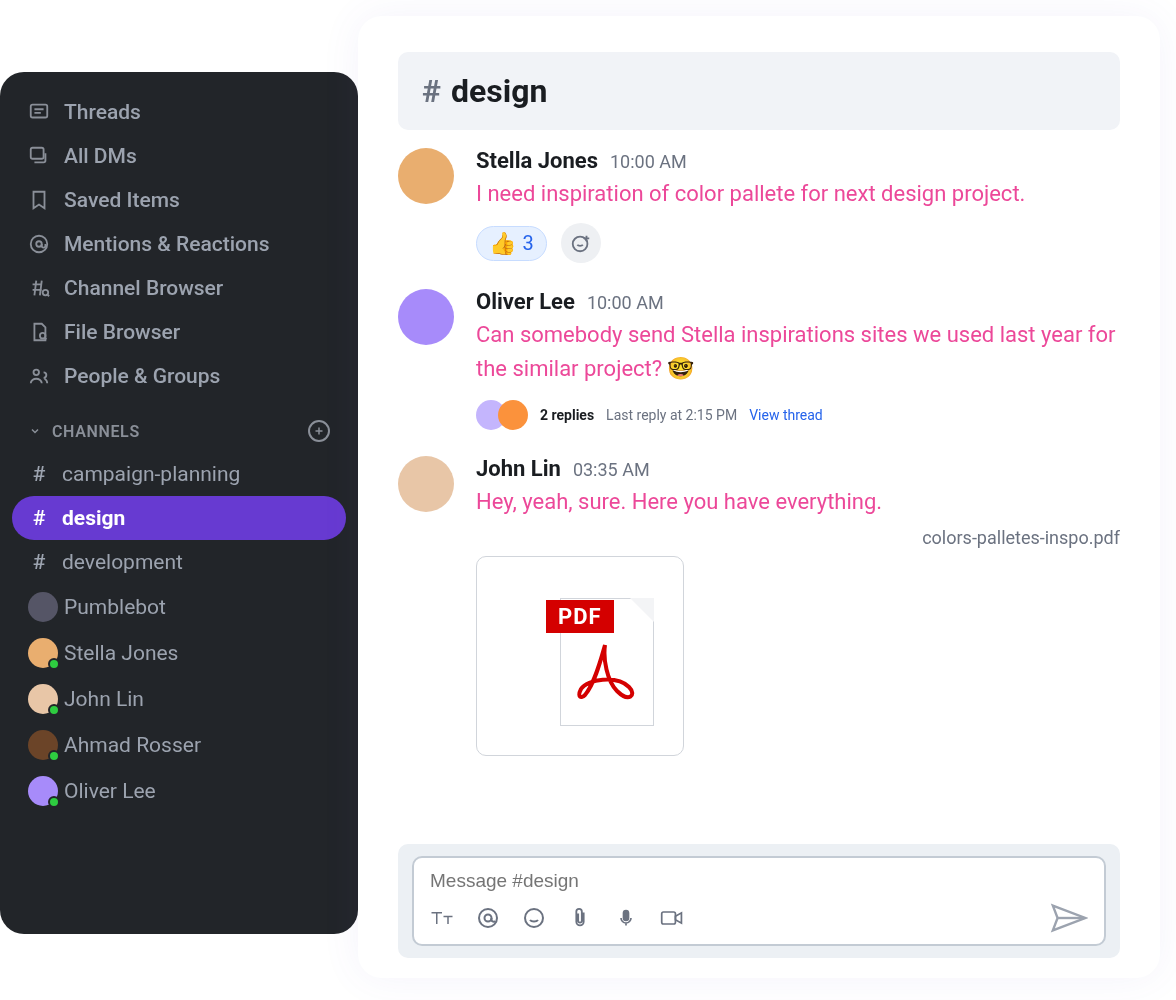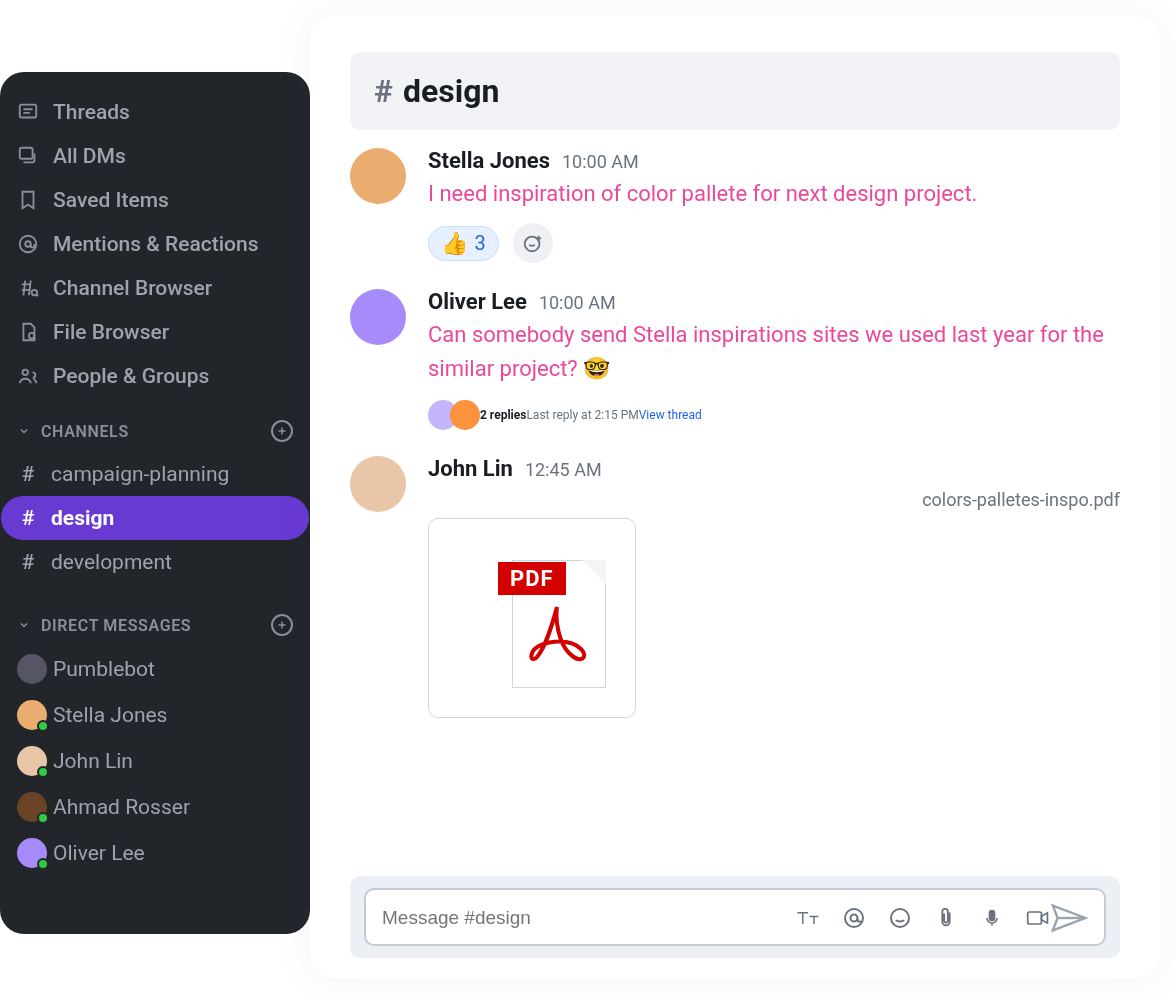--- a/index.html
+++ b/index.html
@@ -7,26 +7,26 @@
     font-family: -apple-system, BlinkMacSystemFont, "Segoe UI", Roboto, Helvetica, Arial, sans-serif;
     background: #fff;
     width: 1176px;
     height: 1000px;
     overflow: hidden;
     color: #1a1d21;
   }
   .root { display: flex; gap: 0; width: 100%; height: 100%; }
   
   .sidebar {
-    width: 310px;
+    width: 358px;
     background: #222529;
     border-radius: 24px;
     margin-top: 72px;
     color: #9ca3af;
-    padding: 18px 1px;
+    padding: 18px 12px;
     height: 862px;
   }
   .side-nav { list-style: none; margin-bottom: 12px; }
   .side-nav li {
     display: flex; align-items: center; gap: 14px;
     padding: 10px 16px; cursor: pointer; border-radius: 12px;
     font-size: 21px; font-weight: 500;
   }
   .side-nav li .icon { width: 22px; height: 22px; display: flex; align-items:center; justify-content:center;}
   .section-header {
@@ -89,21 +89,21 @@
     border:1px solid #c7dcff; border-radius:999px; padding:4px 12px;
     font-size:20px; color:#2563eb; cursor:pointer;
   }
   .react-btn {
     width:40px; height:40px; border-radius:50%; background:#eef0f3;
     display:flex; align-items:center; justify-content:center; cursor:pointer;
     color:#6b7280;
   }
   .emoji { font-size:22px; }
   .thread-row {
-    display:flex; align-items:center; margin-top:14px; font-size:12px;
+    display:flex; align-items:center; gap:12px; margin-top:14px; font-size:14px;
   }
   .tw-avatar { width:30px; height:30px; border-radius:50%; }
   .thread-stack { display:flex; }
   .thread-stack .tw-avatar:nth-child(2){ margin-left:-8px; }
   .thread-count { font-weight:700; color:#1a1d21;}
   .thread-last { color:#6b7280; }
   .thread-link { color:#2563eb; cursor:pointer; }
   .file-name { font-size:18px; color:#6b7280; margin-top:8px;text-align:right;}
   .file-card {
     margin-top:8px; width:208px; height:200px; border:1px solid #d1d5db;
@@ -122,21 +122,21 @@
   .pdf-badge {
     position:absolute; left:0; top:14px; background:#d40000; color:#fff;
     font-weight:700; font-size:22px; letter-spacing:1px; padding:4px 12px;
   }
   
   .input-wrap {
     background:#ecf0f4; border-radius:10px; padding:12px 14px;
   }
   .input-card {
     background:#fff; border:2px solid #c3cbd4; border-radius:10px;
-    padding:12px 16px 10px 16px; display:flex; flex-direction:row; gap:10px;
+    padding:12px 16px 10px 16px; display:flex; flex-direction:column; gap:10px;
   }
   .input-field {
     border:none; outline:none; width:100%; font-size:19px; color:#6b7280;
     background:transparent;
   }
   .input-toolbar {
     display:flex; align-items:center; justify-content:space-between;
   }
   .tools-left { display:flex; align-items:center; gap:22px; color:#6b7280; }
   .tool { width:24px; height:24px; cursor:pointer; display:flex; align-items:center; justify-content:center; }
@@ -242,35 +242,20 @@
       <li class="active">
         <span class="hash">#</span>
         <span>design</span>
       </li>
       <li>
         <span class="hash">#</span>
         <span>development</span>
       </li>
     </ul>
 
-    <div class="section-header" style="margin-top:20px">
-      <div class="section-title">
-        <span class="chev">
-          <svg width="12" height="12" viewBox="0 0 24 24" fill="none" stroke="#8a8f98" stroke-width="3">
-              <path d="m6 9 6 6 6-6"></path>
-            </svg>
-        </span>
-        <span>DIRECT MESSAGES</span>
-      </div>
-      <span class="plus-circle">
-        <svg width="12" height="12" viewBox="0 0 24 24" fill="none" stroke="#8a8f98" stroke-width="3">
-            <path d="M12 5v14M5 12h14"></path>
-          </svg>
-      </span>
-    </div>
 
     <ul class="dms">
       <li>
         <span class="avatar-sm" style="background: rgb(85, 85, 102);"></span>
         <span>Pumblebot</span>
       </li>
       <li>
         <span class="avatar-sm" style="background: rgb(233, 174, 111);">
             <span class="presence"></span>
           </span>
@@ -346,22 +331,23 @@
             <span class="thread-link">View thread</span>
           </div>
         </div>
       </div>
 
       <div class="msg">
         <div class="avatar-lg" style="background: rgb(232, 198, 167);"></div>
         <div class="msg-body">
           <div class="msg-head">
             <span class="author">John Lin</span>
-            <span class="time">12:45 AM</span>
-          </div>
+            <span class="time">03:35 AM</span>
+          </div>
+          <div class="msg-text">Hey, yeah, sure. Here you have everything.</div>
           <div class="file-name">colors-palletes-inspo.pdf</div>
           <div class="file-card">
             <div class="pdf-icon">
               <div class="pdf-paper">
                 <div class="pdf-fold"></div>
                 <svg width="60" height="70" style="position:absolute;left:16px;top:40px" viewBox="0 0 60 70">
                   <path d="M28 6 C24 20 18 44 8 56 C4 60 0 58 4 50 C10 40 40 36 52 48 C60 56 52 64 40 52 C30 42 26 20 28 6 Z" fill="none" stroke="#d40000" stroke-width="4"></path>
                 </svg>
               </div>
               <div class="pdf-badge">PDF</div>

